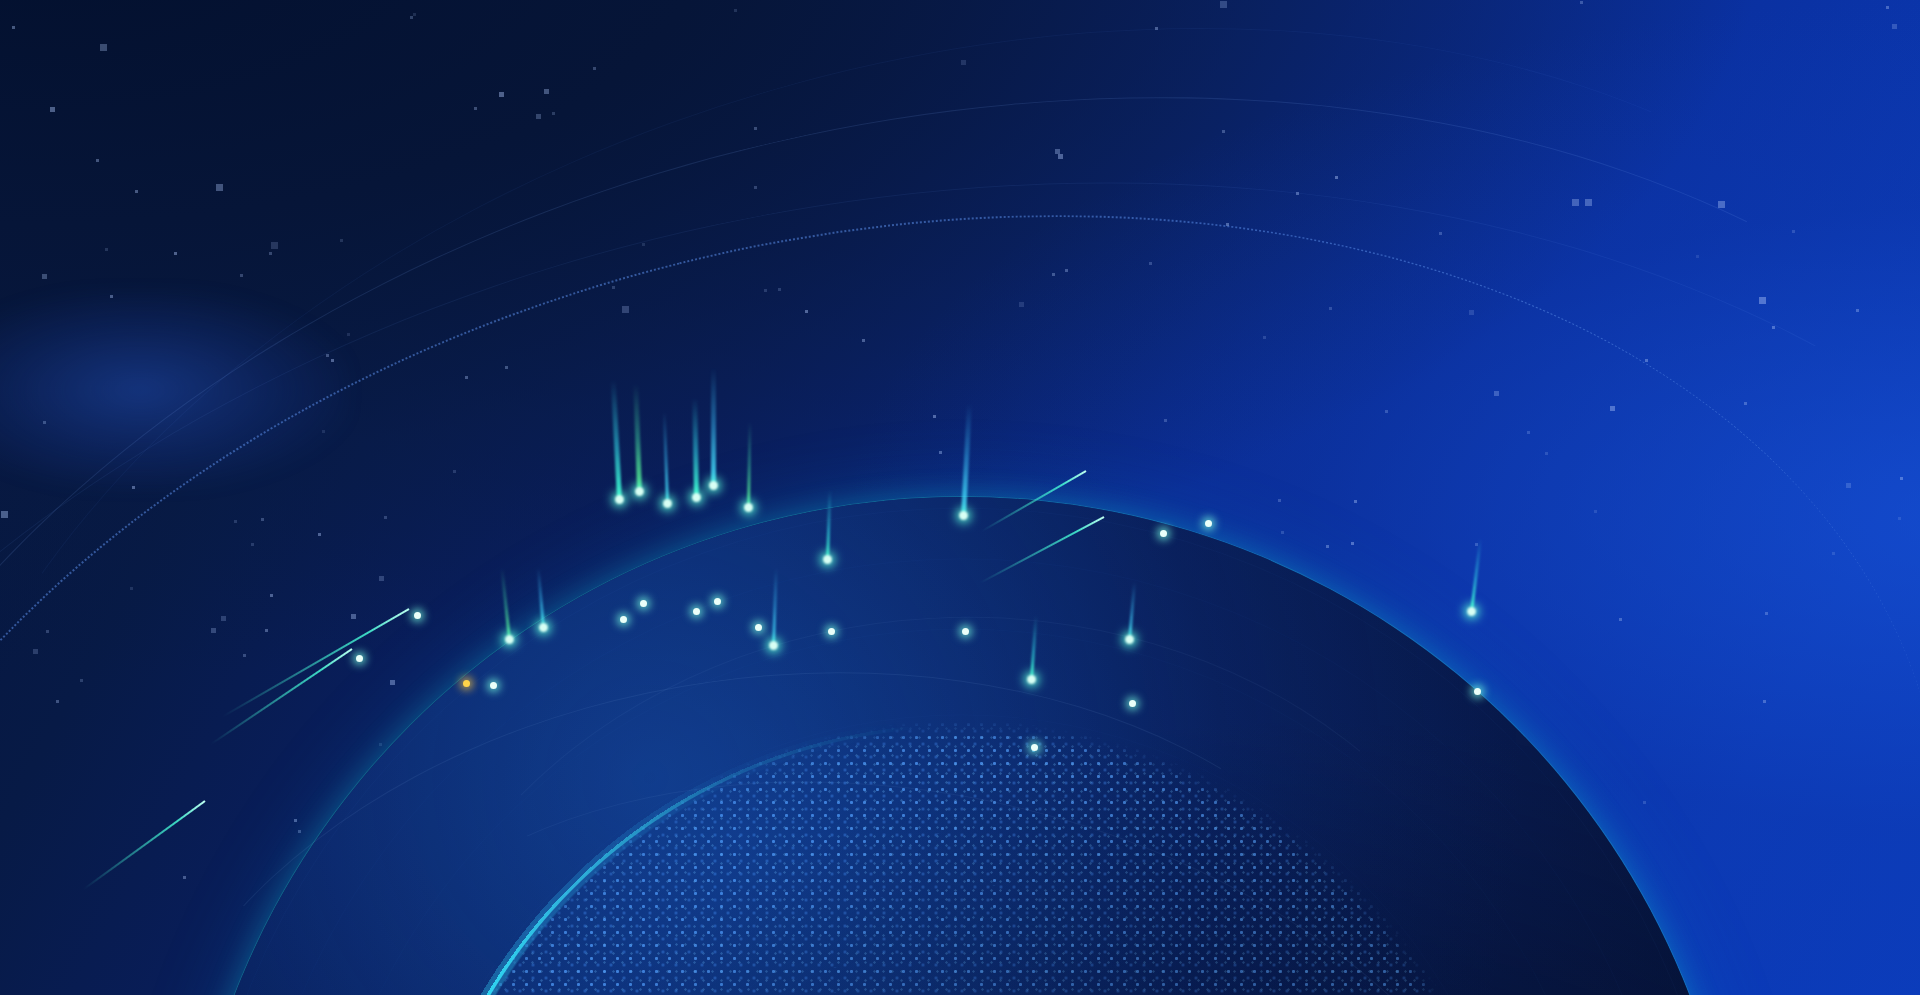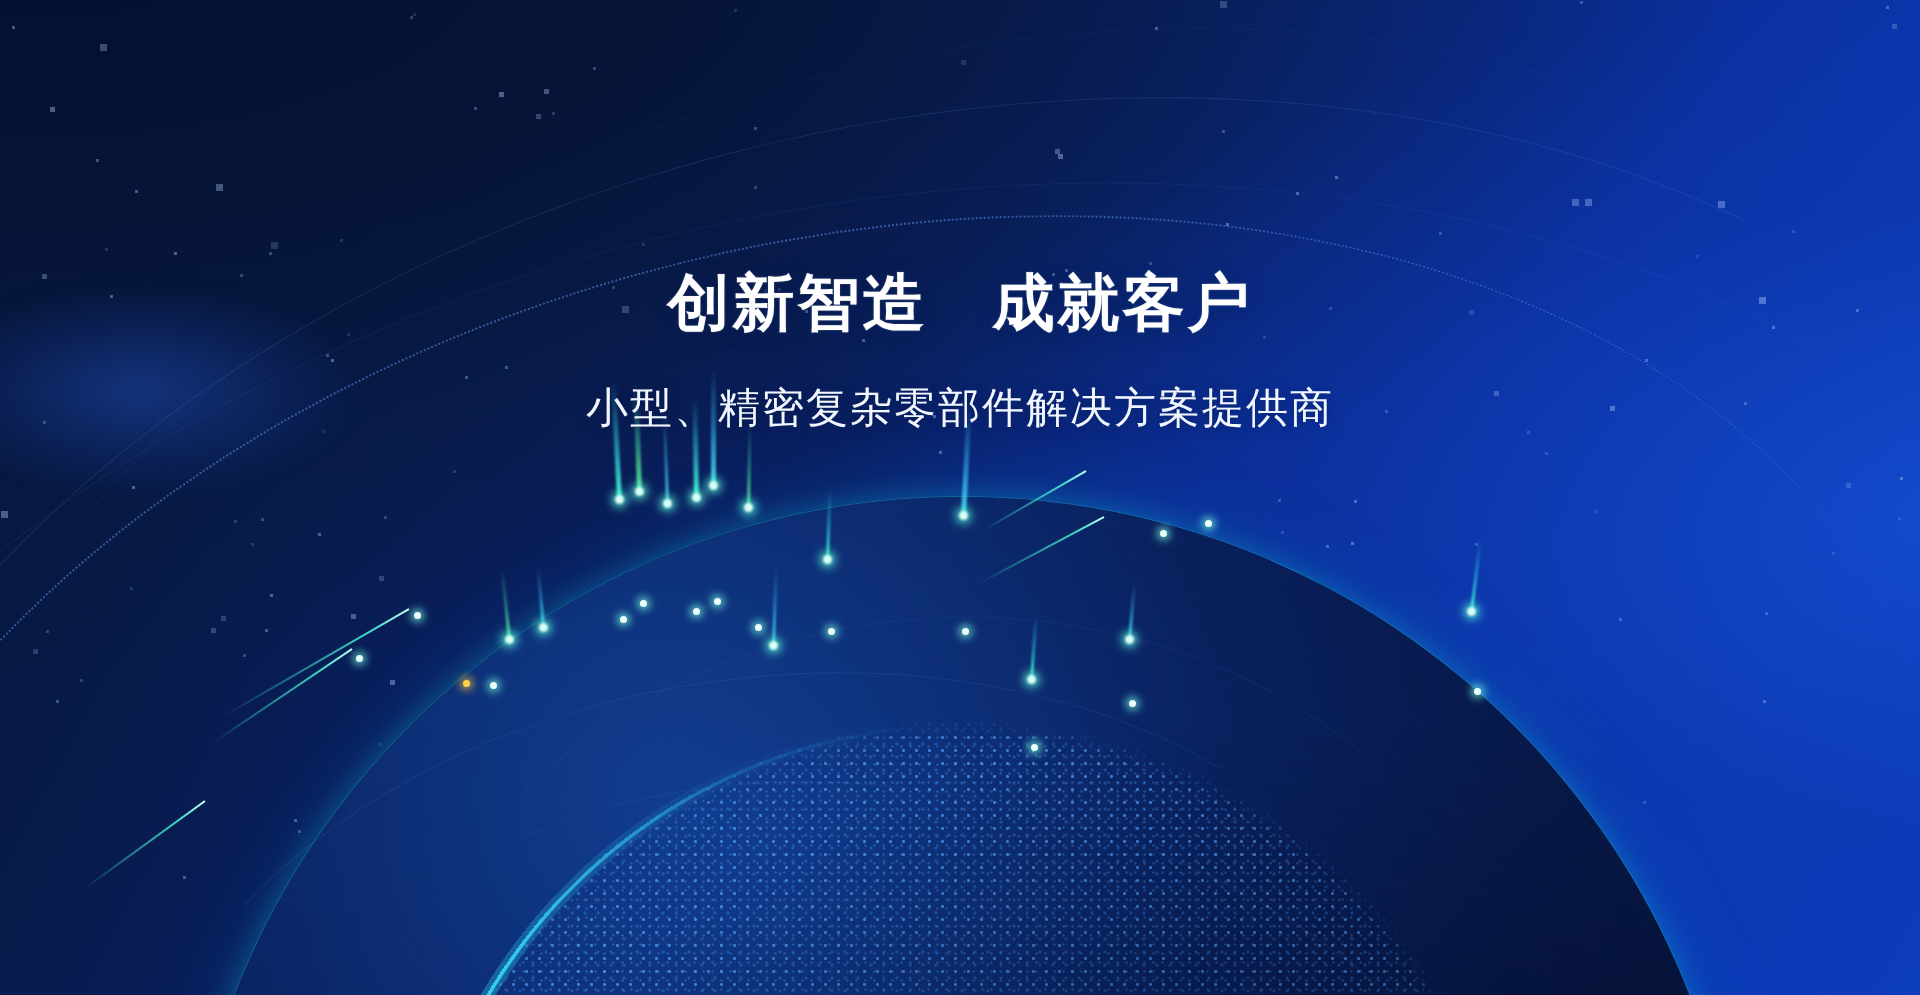--- a/index.html
+++ b/index.html
@@ -465,18 +465,14 @@
       <div class="pin" style="left: 755px; top: 624px;"></div>
       <div class="pin" style="left: 828px; top: 628px;"></div>
       <div class="pin" style="left: 962px; top: 628px;"></div>
       <div class="pin" style="left: 1031px; top: 744px;"></div>
       <div class="pin" style="left: 1129px; top: 700px;"></div>
       <div class="pin" style="left: 1474px; top: 688px;"></div>
       <div class="pin" style="left: 1205px; top: 520px;"></div>
       <div class="pin" style="left: 1160px; top: 530px;"></div>
     </div>
 
-  <div class="hero-text">
-    <h1 class="headline">创新智造　成就客户</h1>
-    <p class="subline">小型、精密复杂零部件解决方案提供商</p>
-  </div>
 
 </div>
 
 </body></html>

